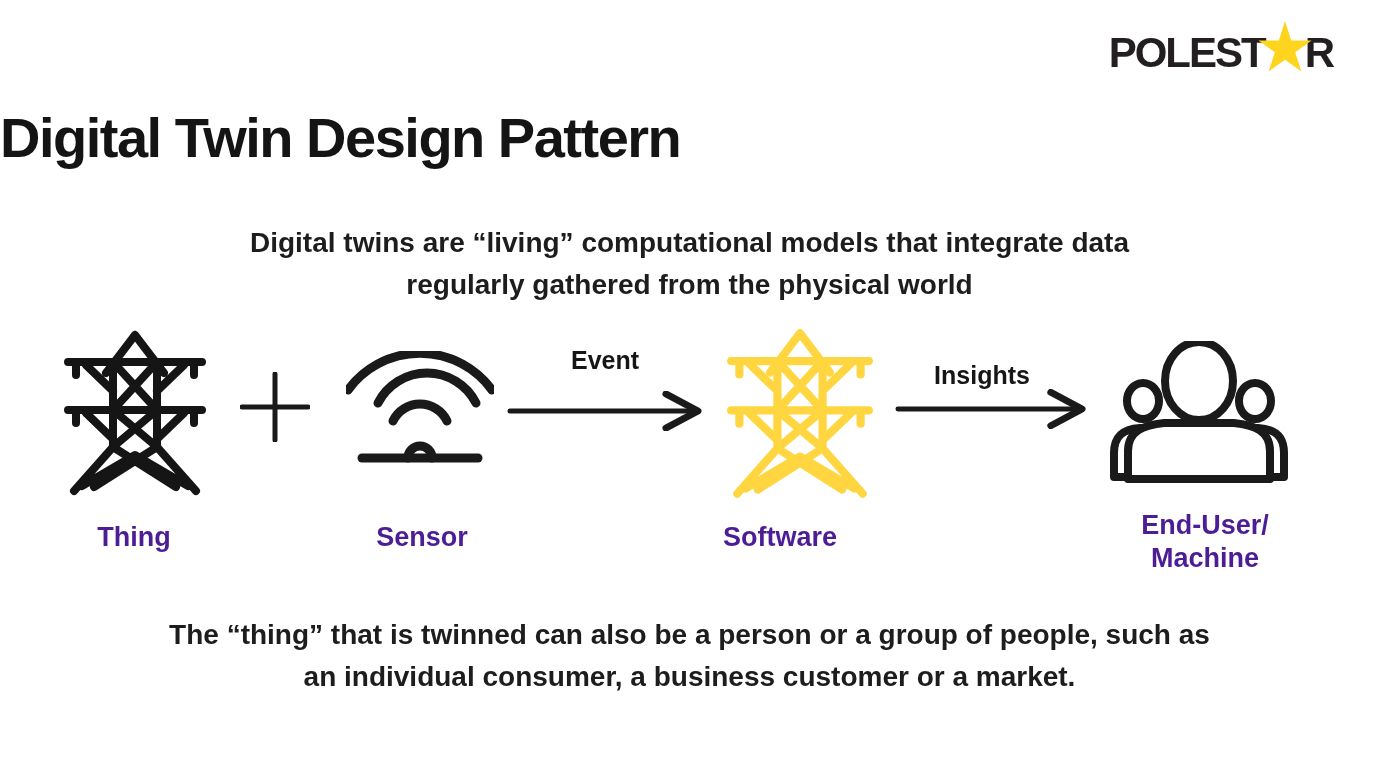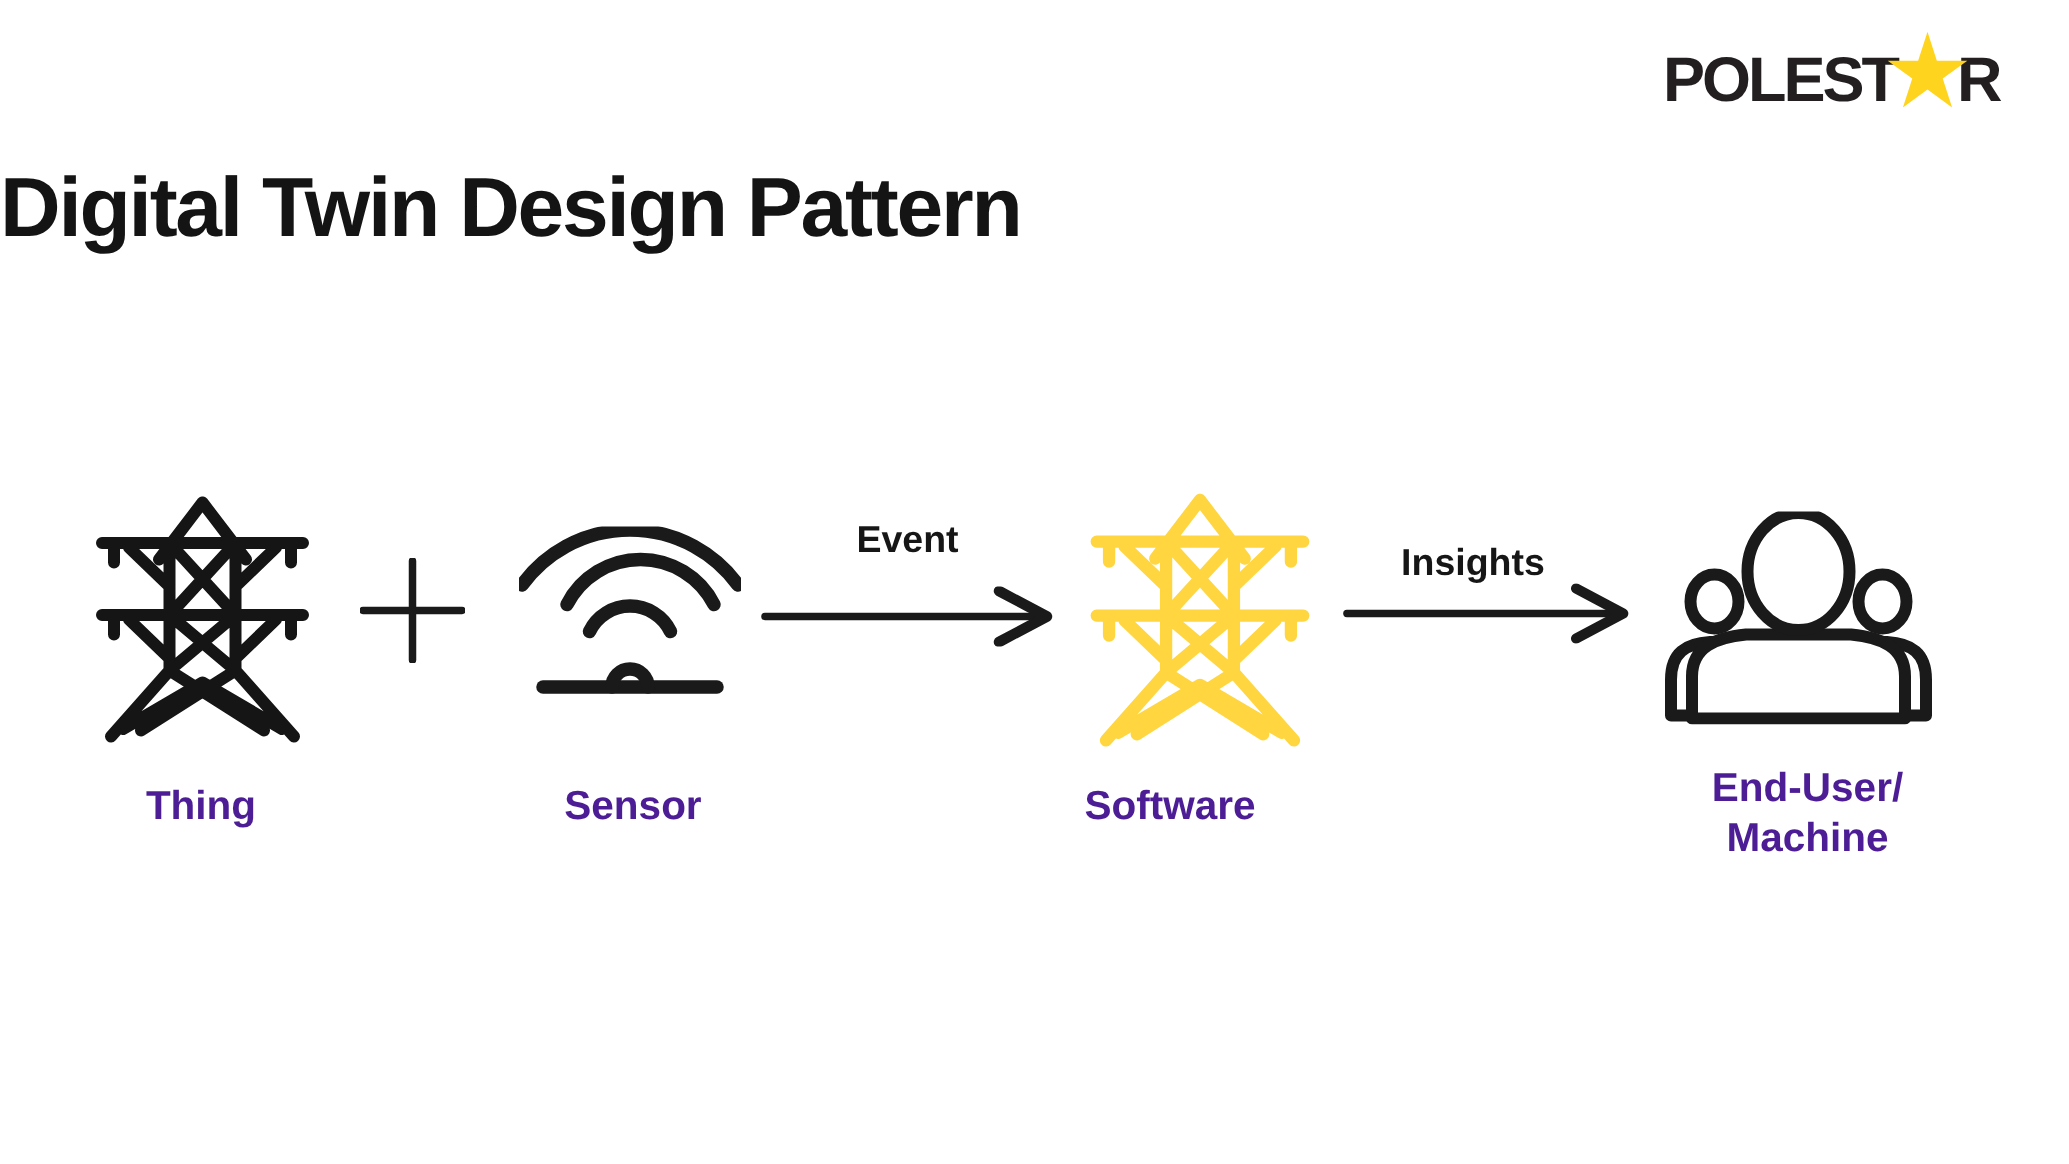--- a/index.html
+++ b/index.html
@@ -60,20 +60,24 @@
     <span class="logo-text">POLEST</span>
     <span class="logo-star">
       <svg viewBox="0 0 100 95">
         <polygon fill="#FFD41F" points="50,2 61.2,36.6 97.6,36.6 68.2,57.9 79.4,92.5 50,71.1 20.6,92.5 31.8,57.9 2.4,36.6 38.8,36.6"></polygon>
       </svg>
     </span>
     <span class="logo-text">R</span>
   </div>
 
   <div class="title">Digital Twin Design Pattern</div>
+  <div class="subtitle">
+    <div>Digital twins are “living” computational models that integrate data</div>
+    <div>regularly gathered from the physical world</div>
+  </div>
 
   <div>
 
     <div class="icon tower-black" style="left:62px;top:329px;width:146px;height:170px;">
       <svg viewBox="0 0 146 170">
           <use href="#pylon-path"></use>
         </svg>
     </div>
     <div class="node-label" style="left:34px;top:521px;width:200px;">Thing</div>
 
@@ -127,14 +131,18 @@
         <ellipse cx="89" cy="40" rx="34" ry="39"></ellipse>
       </svg>
     </div>
     <div class="node-label" style="left:1110px;top:509px;width:190px;">
       <div>End-User/</div>
       <div>Machine</div>
     </div>
 
   </div>
 
+  <div class="footer-text">
+    <div>The “thing” that is twinned can also be a person or a group of people, such as</div>
+    <div>an individual consumer, a business customer or a market.</div>
+  </div>
 
 </div>
 
 </body></html>

